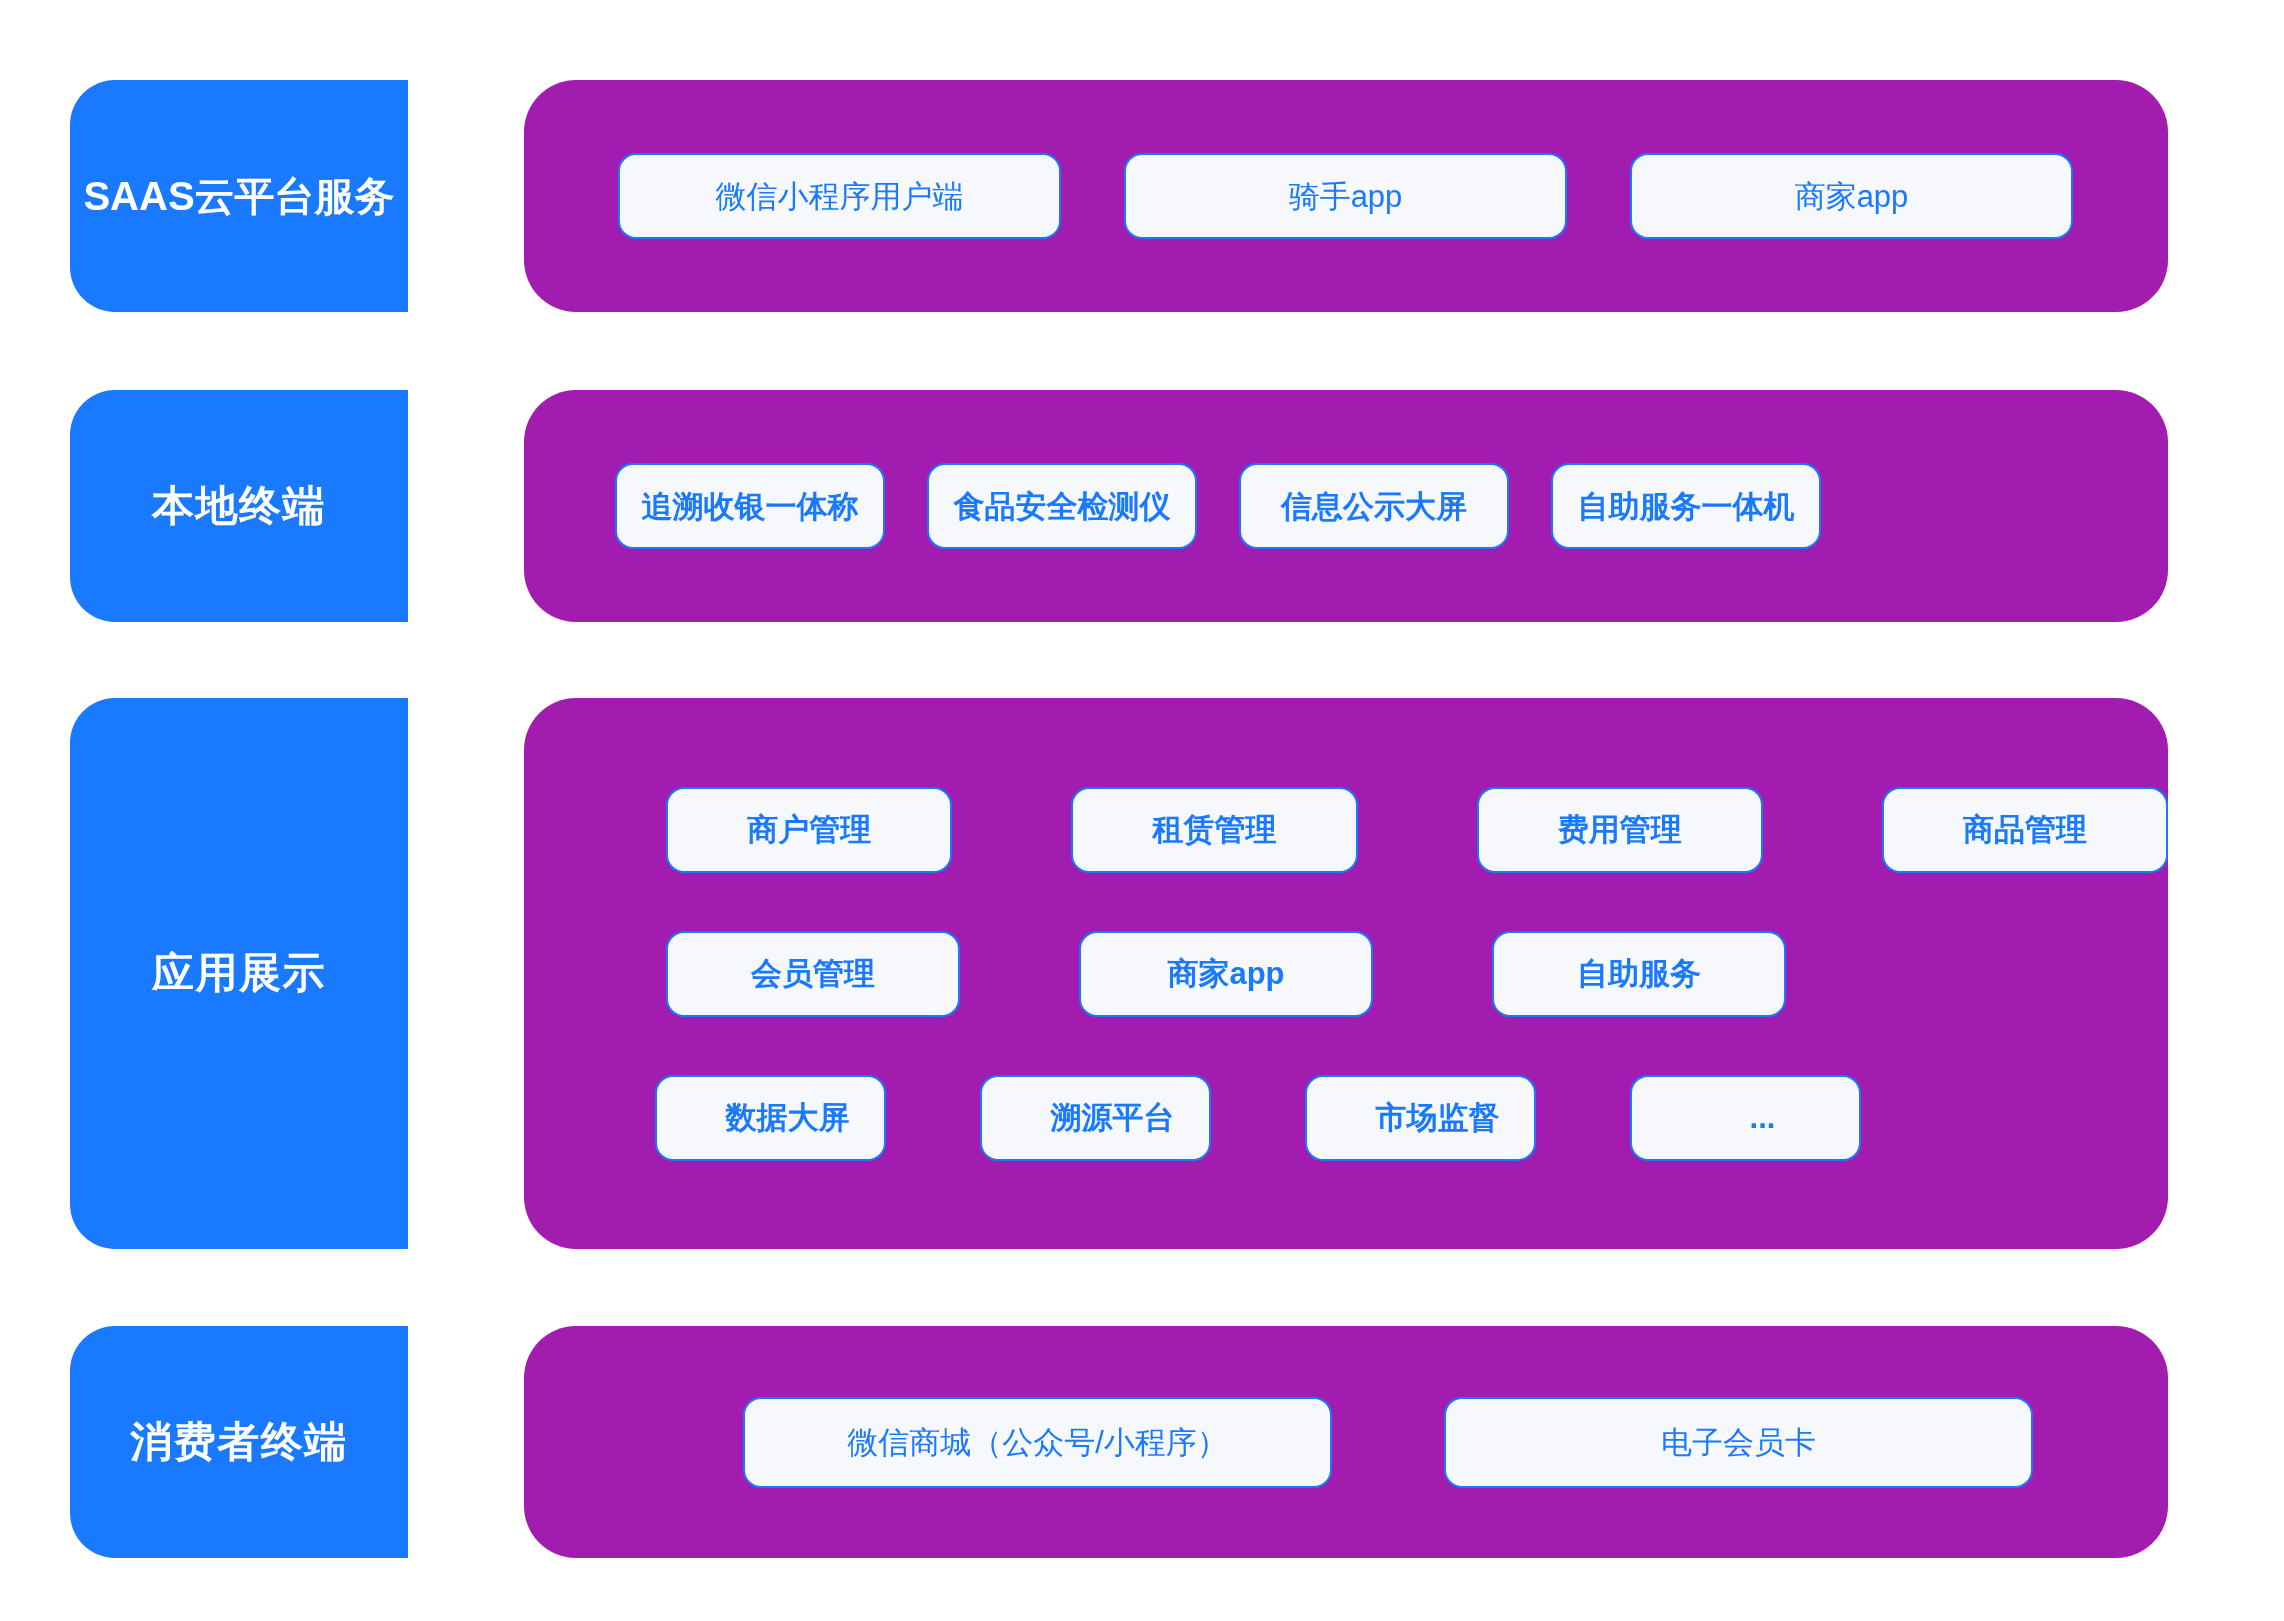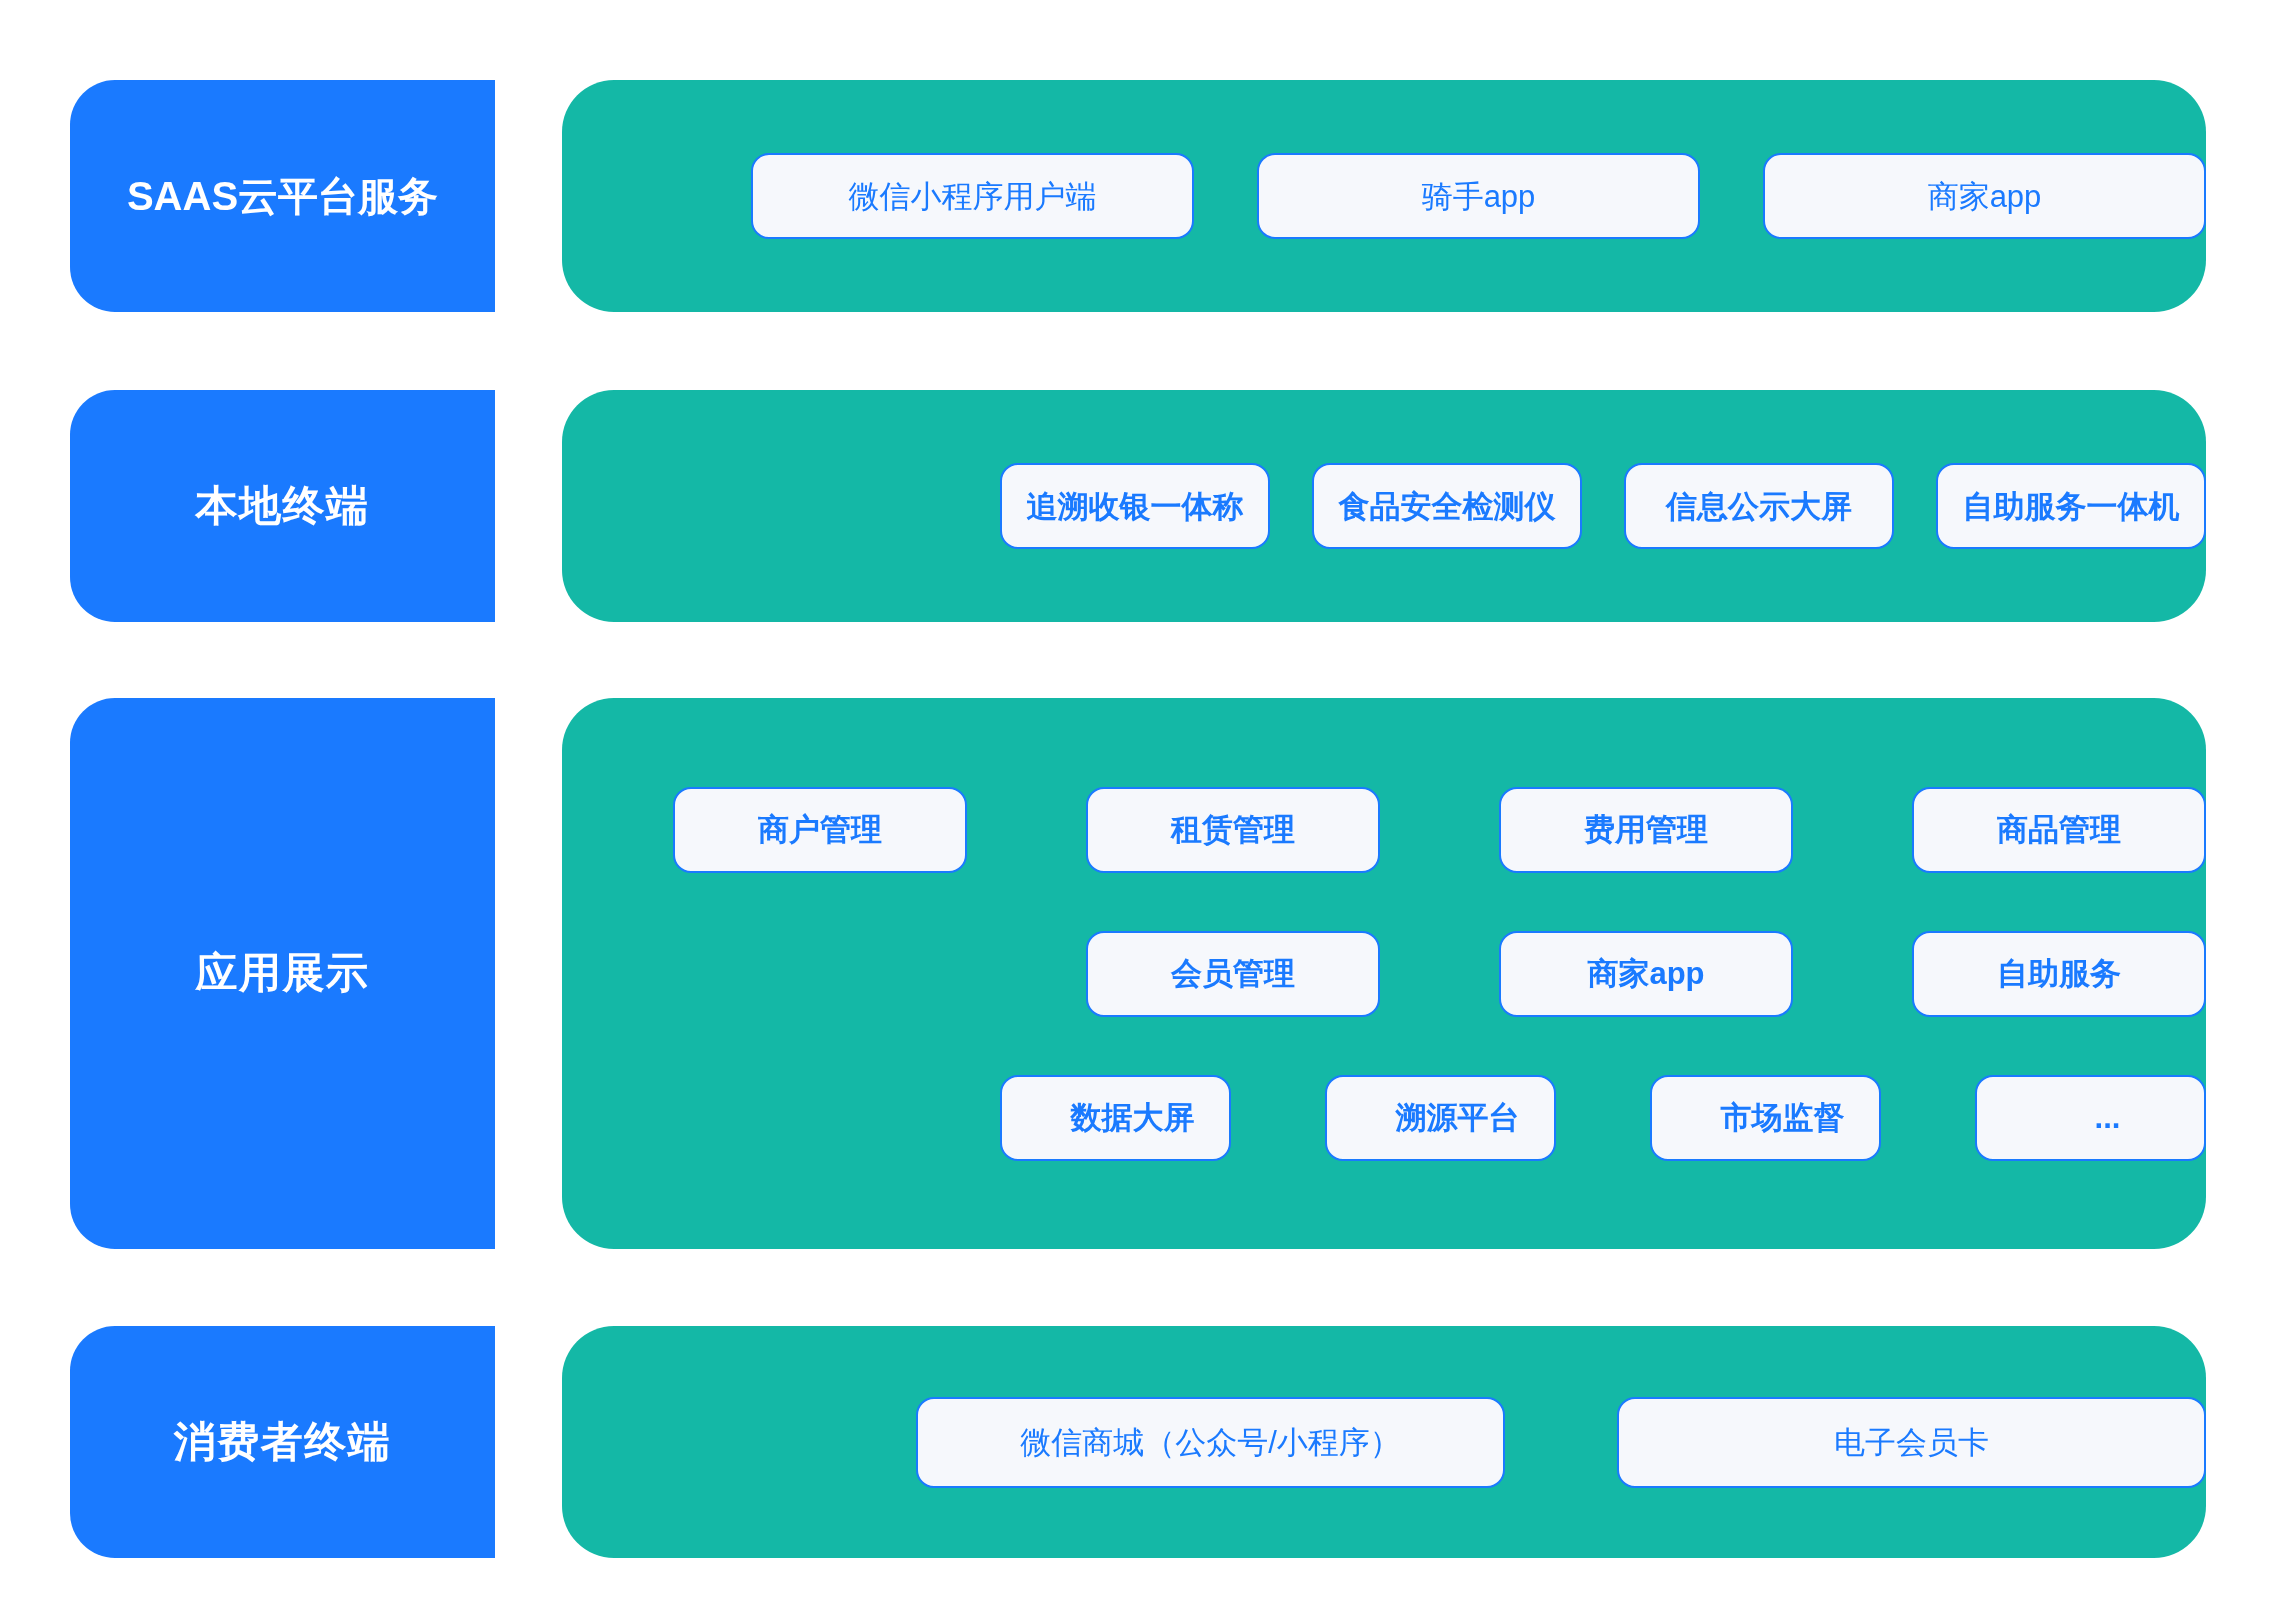--- a/index.html
+++ b/index.html
@@ -26,21 +26,21 @@
     position: absolute;
     left: 0;
     width: 2284px;
     display: block;
   }
 
   
   .tier-label {
     position: absolute;
     left: 70px;
-    width: 425px;
+    width: 338px;
     background: #1a7aff;
     border-radius: 45px 0 0 45px;
     display: flex;
     align-items: center;
     justify-content: center;
     box-sizing: border-box;
   }
   .tier-label-text {
     color: #ffffff;
     font-size: 42px;
@@ -51,29 +51,28 @@
     white-space: nowrap;
   }
   .tier-label.wide .tier-label-text {
     font-size: 40px;
     letter-spacing: 0px;
   }
 
   
   .tier-panel {
     position: absolute;
-    left: 562px;
+    left: 524px;
     width: 1644px;
-    background: #14b8a6;
+    background: #a21caf;
     border-radius: 52px;
     box-sizing: border-box;
     display: flex;
     flex-direction: column;
     justify-content: center;
-    align-items: flex-end;
   }
 
   .chip-row {
     display: flex;
     align-items: center;
     box-sizing: border-box;
   }
 
   
   .chip {

